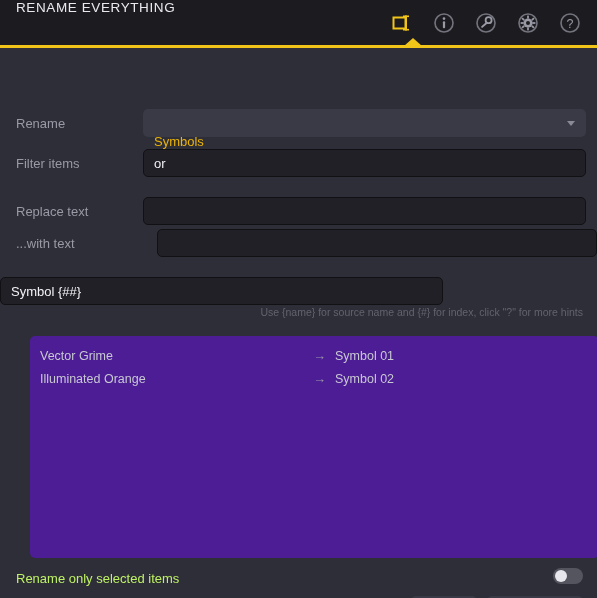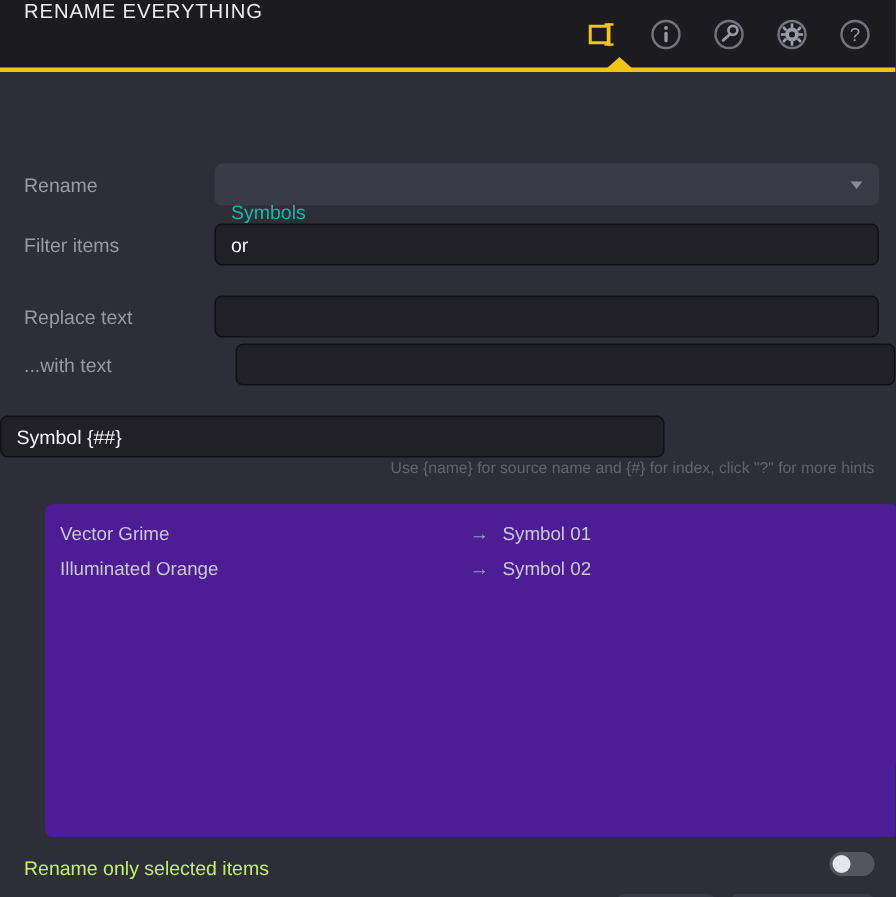--- a/index.html
+++ b/index.html
@@ -111,21 +111,21 @@
     background: #3a3a46;
     border-radius: 5px;
     display: flex;
     align-items: center;
     cursor: pointer;
     box-sizing: border-box;
   }
   .select-value {
     padding-left: 11px;
     font-size: 13px;
-    color: #14b8a6;
+    color: #eab308;
     font-family: "Liberation Sans", sans-serif;
     margin-top: 36px;
   }
   .select-arrow {
     position: absolute;
     right: 11px;
     top: 50%;
     margin-top: -2px;
     width: 0; height: 0;
     border-left: 4.5px solid transparent;

